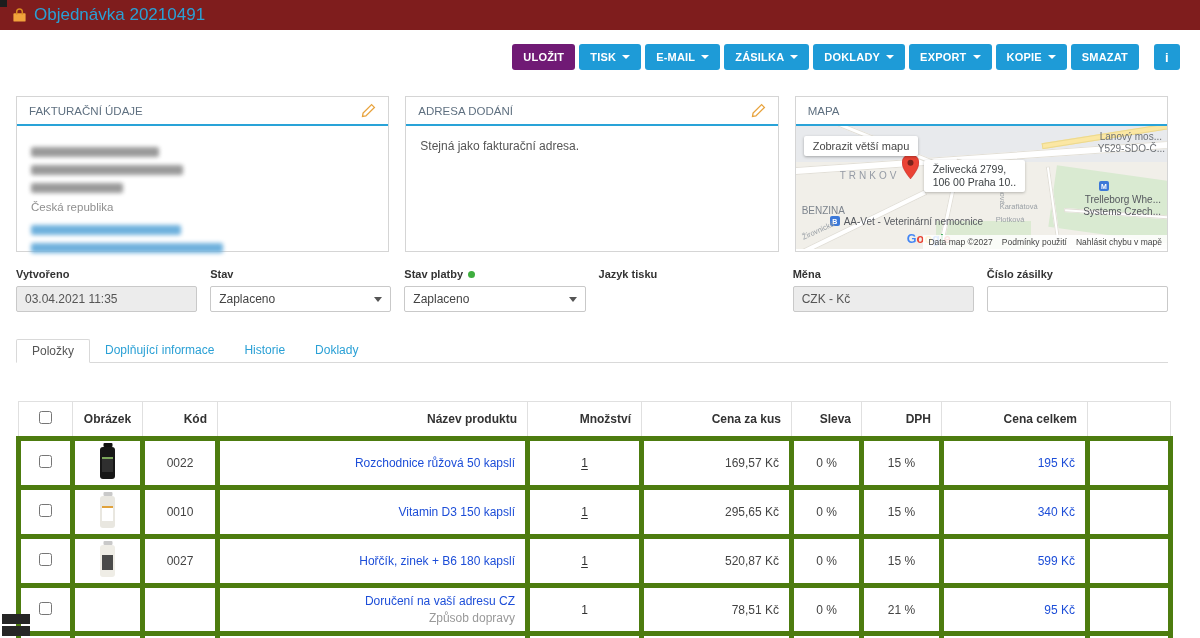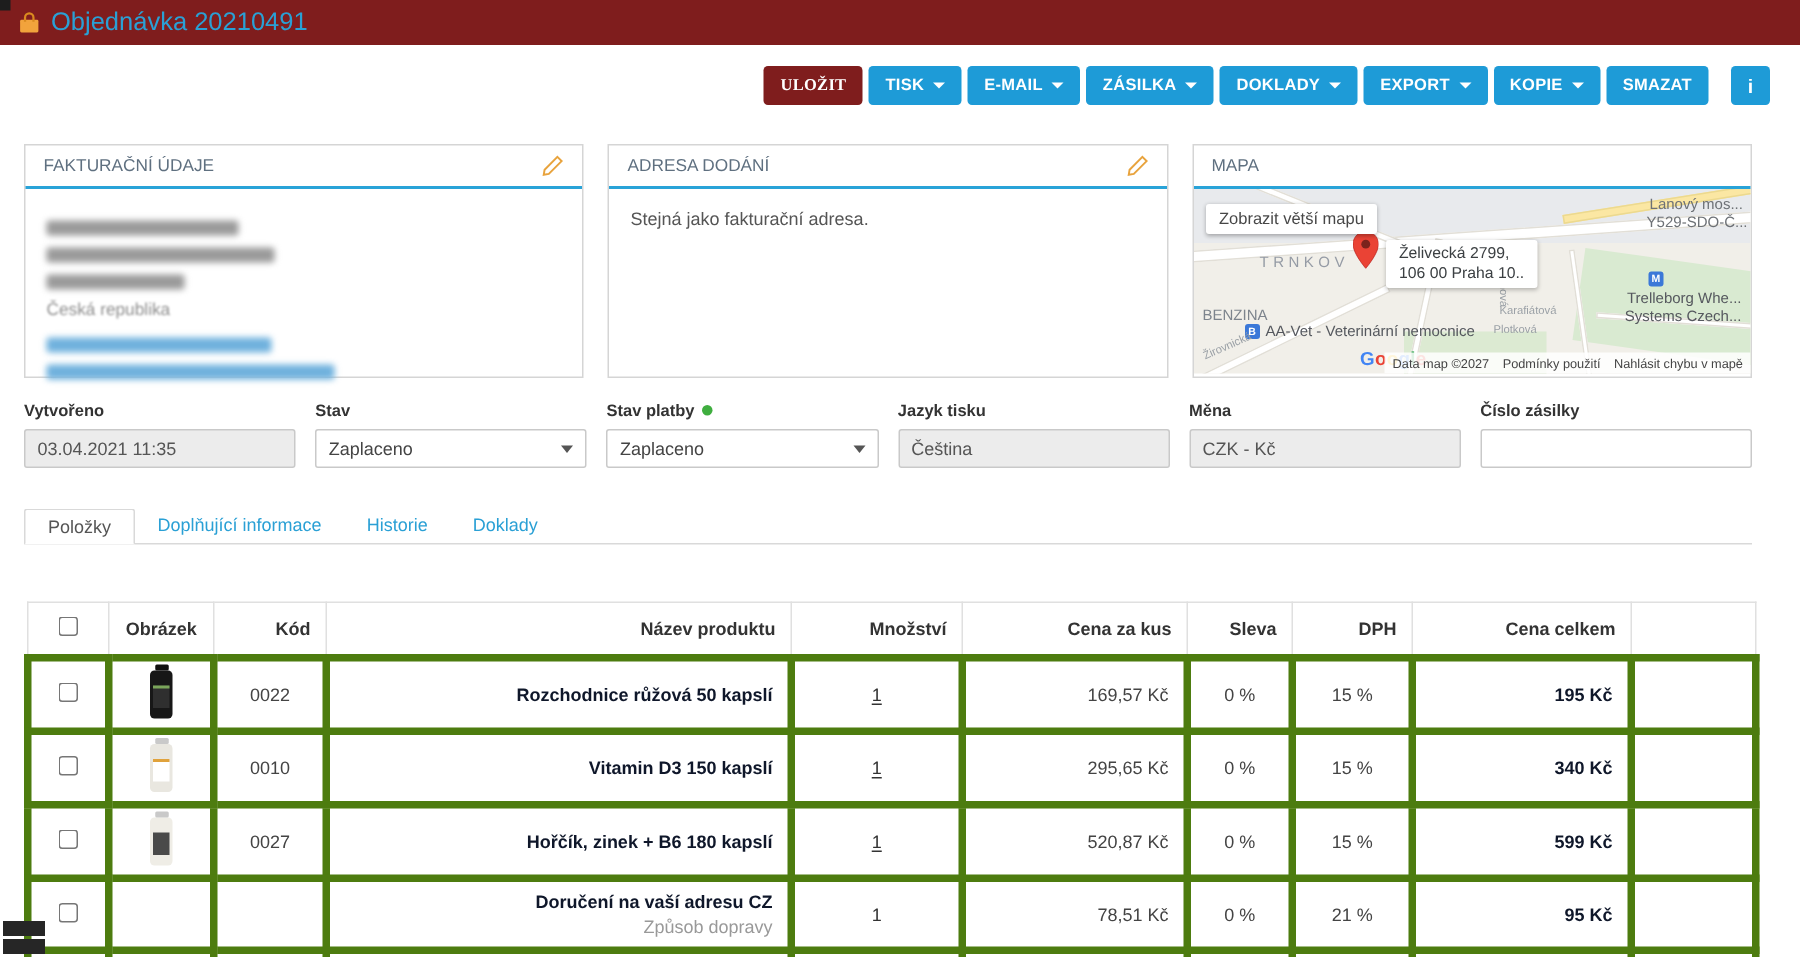--- a/index.html
+++ b/index.html
@@ -9,21 +9,21 @@
   
   .topbar { height:30px; display:flex; align-items:center; gap:7px; padding-left:12px; background:#7f1d1d; position:relative; }
   .corner-dark { position:absolute; left:0; top:0; width:7px; height:7px; background:#1d1d1d; }
   .page-title { color:#2aa0d5; font-size:17px; font-weight:400; }
 
   
   .toolbar { display:flex; justify-content:flex-end; align-items:center; padding:14px 20px 0 0; gap:4px; }
   .btn { height:26px; border:none; border-radius:3px; color:#fff; font-size:11px; font-weight:bold;
     padding:0 11px; display:inline-flex; align-items:center; gap:6px; cursor:pointer;
     font-family:"Liberation Sans", sans-serif; letter-spacing:.2px; }
-  .btn.green { background:#7f1d1d;font-family:Liberation Serif, serif; }
+  .btn.green { background:#701a75; }
   .btn.blue  { background:#1e9bd7; }
   .btn .caret { width:0; height:0; border-left:4px solid transparent; border-right:4px solid transparent; border-top:4px solid #fff; }
   .btn.info { width:26px; justify-content:center; margin-left:11px; font-size:13px; font-weight:bold; padding:0; }
 
   
   .panels { display:flex; gap:16px; margin:26px 32px 0 16px; }
   .panel { flex:1; background:#fff; border:1px solid #d5d5d5; height:156px; position:relative; }
   .panel-h { height:29px; display:flex; align-items:center; justify-content:space-between;
     padding:0 12px; border-bottom:2px solid #29a3d8; color:#5f7080; font-size:11.5px; }
   .pencil { cursor:pointer; display:flex; }
@@ -80,21 +80,21 @@
 
   
   table.items { margin:38px 32px 0 16px; border-collapse:collapse; table-layout:fixed; width:1152px; background:#fff; }
   .items th { border:1px solid #e0e0e0; border-bottom:2px solid #29a3d8; font-size:12px; color:#333;
     padding:9px 10px; font-weight:bold; text-align:right; }
   .items td { border:5px solid #4d7c0f; font-size:12px; color:#444; padding:6px 10px; height:48px; }
   th.c-img, td.c-img { text-align:center; }
   th.c-name, td.c-name { text-align:right; }
   td.c-code, td.c-qty, td.c-disc, td.c-vat { text-align:center; }
   td.c-unit, td.c-total { text-align:right; }
-  .plink { color:#0f172a; text-decoration:none; cursor:pointer;font-weight:bold; }
+  .plink { color:#1d4ed8; text-decoration:none; cursor:pointer; }
   .qty { color:#333; text-decoration:underline; text-underline-offset:2px; cursor:pointer; }
   .qty.plain { text-decoration:none; cursor:default; }
   .subtitle { font-size:12px; color:#999; margin-top:3px; }
   .subtitle:empty { display:none; }
 
   
   .bottle { width:15px; height:32px; border-radius:3px; position:relative; margin:0 auto; }
   .bottle::before { content:''; position:absolute; top:-4px; left:50%; transform:translateX(-50%);
     width:9px; height:4px; background:#c9c9c9; border-radius:1px; }
   .bottle::after { content:''; position:absolute; left:2px; right:2px; top:10px; bottom:7px; }
@@ -265,23 +265,20 @@
   </div>
   <div class="field">
     <label><span>Stav platby</span><span class="dot"></span></label>
     <div class="control select">
         <span>Zaplaceno</span>
         <span class="sel-caret"></span>
       </div>
   </div>
   <div class="field">
     <label><span>Jazyk tisku</span></label>
-    <div class="control readonly">
-        <span>Čeština</span>
-      </div>
   </div>
   <div class="field">
     <label><span>Měna</span></label>
     <div class="control readonly">
         <span>CZK - Kč</span>
       </div>
   </div>
   <div class="field">
     <label><span>Číslo zásilky</span></label>
     <input class="text" type="text" value="" style="">

